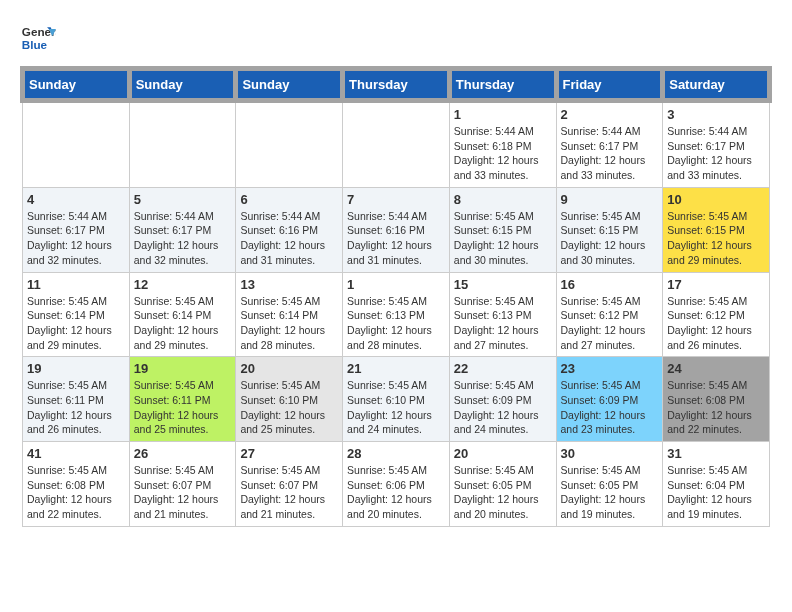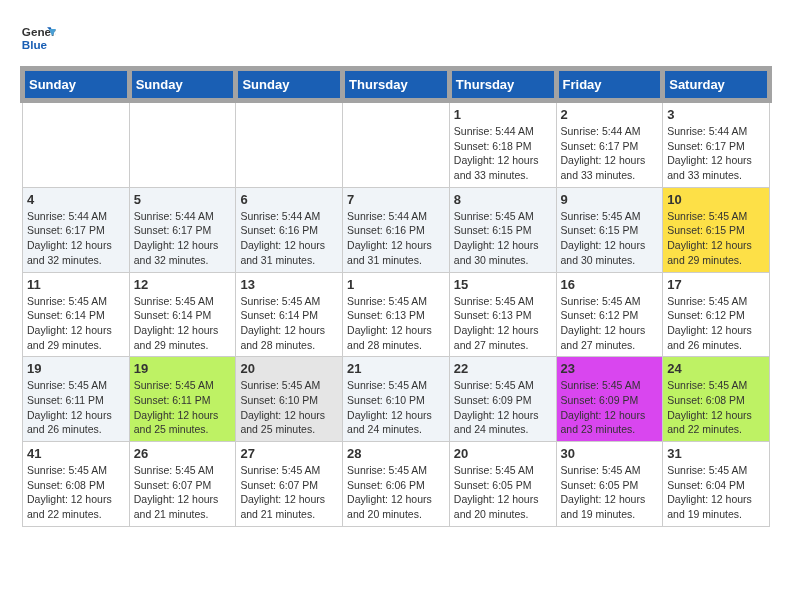--- a/index.html
+++ b/index.html
@@ -272,28 +272,28 @@
 Daylight: 12 hours
 and 24 minutes.</div>
           </td>
           <td style="background-color: rgb(240, 244, 248); margin-top: 46px;">
             <span class="day-number">22</span>
             <div class="day-info" style="white-space: pre-line;">Sunrise: 5:45 AM
 Sunset: 6:09 PM
 Daylight: 12 hours
 and 24 minutes.</div>
           </td>
-          <td style="background-color: #d946ef; margin-top: 44px;">
+          <td style="background-color: #7dd3fc; margin-top: 44px;">
             <span class="day-number">23</span>
             <div class="day-info" style="white-space: pre-line;">Sunrise: 5:45 AM
 Sunset: 6:09 PM
 Daylight: 12 hours
 and 23 minutes.</div>
           </td>
-          <td style="background-color: #bef264;">
+          <td style="background-color: #a3a3a3;">
             <span class="day-number">24</span>
             <div class="day-info" style="white-space: pre-line;">Sunrise: 5:45 AM
 Sunset: 6:08 PM
 Daylight: 12 hours
 and 22 minutes.</div>
           </td>
         </tr>
         <tr>
           <td>
             <span class="day-number">41</span>

